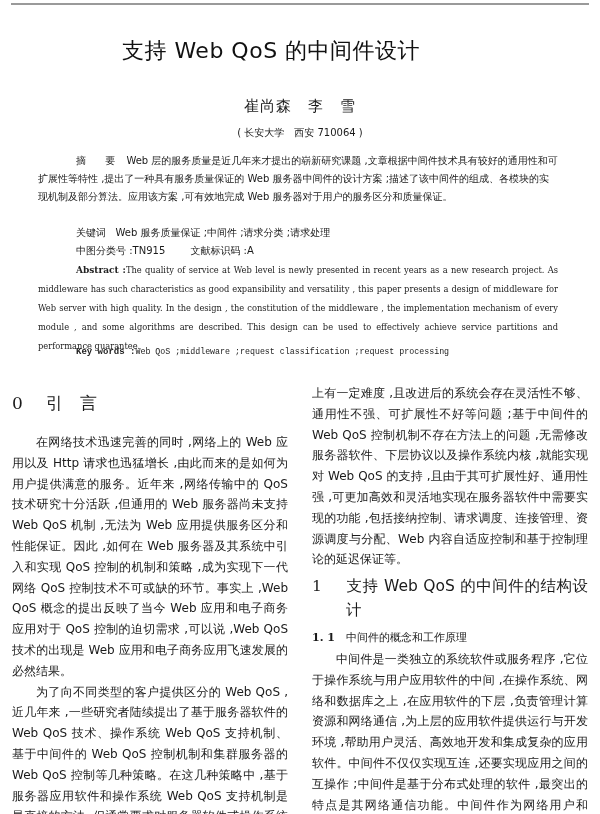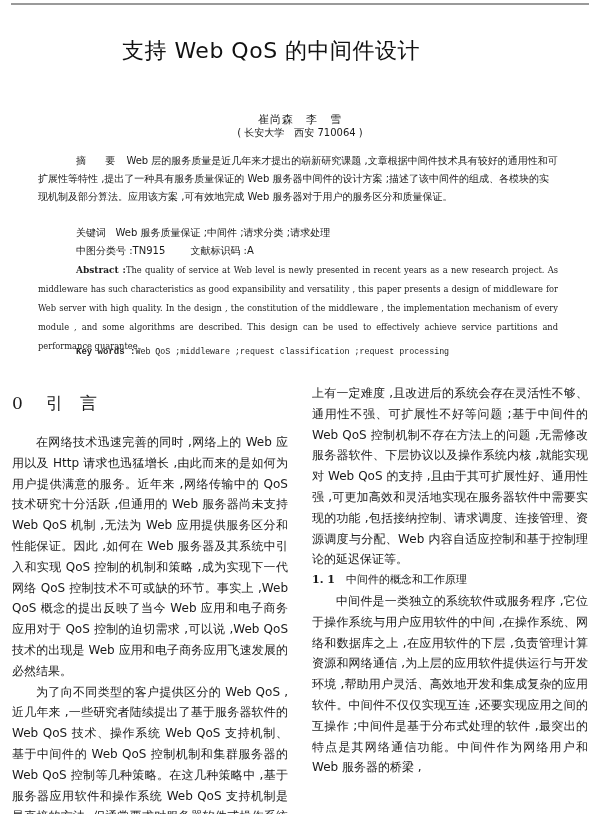--- a/index.html
+++ b/index.html
@@ -5,21 +5,21 @@
   html, body { margin: 0; padding: 0; background: #ffffff; }
   body {
     width: 600px; height: 814px; position: relative; overflow: hidden;
     font-family: "DejaVu Sans", sans-serif; color: #1a1a1a;
   }
   .top-rule { position: absolute; left: 11px; top: 3px; width: 578px; height: 2px; background: #9a9a9a; }
   .title {
     position: absolute; left: 0; width: 542px; top: 36px; text-align: center;
     font-size: 22px; letter-spacing: 0.5px; color: #111;
   }
-  .authors { position: absolute; left: 0; width: 600px; top: 112px; text-align: center; font-size: 11px; letter-spacing: 1px; }
+  .authors { position: absolute; left: 0; width: 600px; top: 97px; text-align: center; font-size: 15px; letter-spacing: 1px; }
   .affil { position: absolute; left: 0; width: 600px; top: 126px; text-align: center; font-size: 10px; }
   .abstract-cn {
     position: absolute; left: 38px; width: 520px; top: 152px;
     font-size: 10px; line-height: 18px; text-indent: 38px;
   }
   .abstract-cn .label { letter-spacing: 8px; }
   .kw-cn { position: absolute; left: 76px; top: 224px; font-size: 10px; line-height: 18px; }
   .cls-cn { position: absolute; left: 76px; top: 242px; font-size: 10px; line-height: 18px; }
   .cls-cn .gap { display: inline-block; width: 22px; }
   .abstract-en {
@@ -78,17 +78,20 @@
   <div class="sec-h">
     <span class="num">0</span><span>引　言</span>
   </div>
   <div style="height:17px"></div>
   <p class="para">在网络技术迅速完善的同时 ,网络上的 Web 应用以及 Http 请求也迅猛增长 ,由此而来的是如何为用户提供满意的服务。近年来 ,网络传输中的 QoS 技术研究十分活跃 ,但通用的 Web 服务器尚未支持 Web QoS 机制 ,无法为 Web 应用提供服务区分和性能保证。因此 ,如何在 Web 服务器及其系统中引入和实现 QoS 控制的机制和策略 ,成为实现下一代网络 QoS 控制技术不可或缺的环节。事实上 ,Web QoS 概念的提出反映了当今 Web 应用和电子商务应用对于 QoS 控制的迫切需求 ,可以说 ,Web QoS 技术的出现是 Web 应用和电子商务应用飞速发展的必然结果。</p>
   <p class="para">为了向不同类型的客户提供区分的 Web QoS ,近几年来 ,一些研究者陆续提出了基于服务器软件的 Web QoS 技术、操作系统 Web QoS 支持机制、基于中间件的 Web QoS 控制机制和集群服务器的 Web QoS 控制等几种策略。在这几种策略中 ,基于服务器应用软件和操作系统 Web QoS 支持机制是最直接的方法 ,但通常要求对服务器软件或操作系统进行根本上的修改 ,在具体实现</p>
 </div>
 
 <div class="col right" style="top:383px;">
   <p class="para noindent">上有一定难度 ,且改进后的系统会存在灵活性不够、通用性不强、可扩展性不好等问题 ;基于中间件的 Web QoS 控制机制不存在方法上的问题 ,无需修改服务器软件、下层协议以及操作系统内核 ,就能实现对 Web QoS 的支持 ,且由于其可扩展性好、通用性强 ,可更加高效和灵活地实现在服务器软件中需要实现的功能 ,包括接纳控制、请求调度、连接管理、资源调度与分配、Web 内容自适应控制和基于控制理论的延迟保证等。</p>
+  <div class="sec1">
+    <span class="num">1</span><span>支持 Web QoS 的中间件的结构设计</span>
+  </div>
   <div class="subsec">
     <span class="num">1. 1</span><span>中间件的概念和工作原理</span>
   </div>
   <p class="para">中间件是一类独立的系统软件或服务程序 ,它位于操作系统与用户应用软件的中间 ,在操作系统、网络和数据库之上 ,在应用软件的下层 ,负责管理计算资源和网络通信 ,为上层的应用软件提供运行与开发环境 ,帮助用户灵活、高效地开发和集成复杂的应用软件。中间件不仅仅实现互连 ,还要实现应用之间的互操作 ;中间件是基于分布式处理的软件 ,最突出的特点是其网络通信功能。中间件作为网络用户和 Web 服务器的桥梁 ,</p>
 </div>
 
 </body></html>

